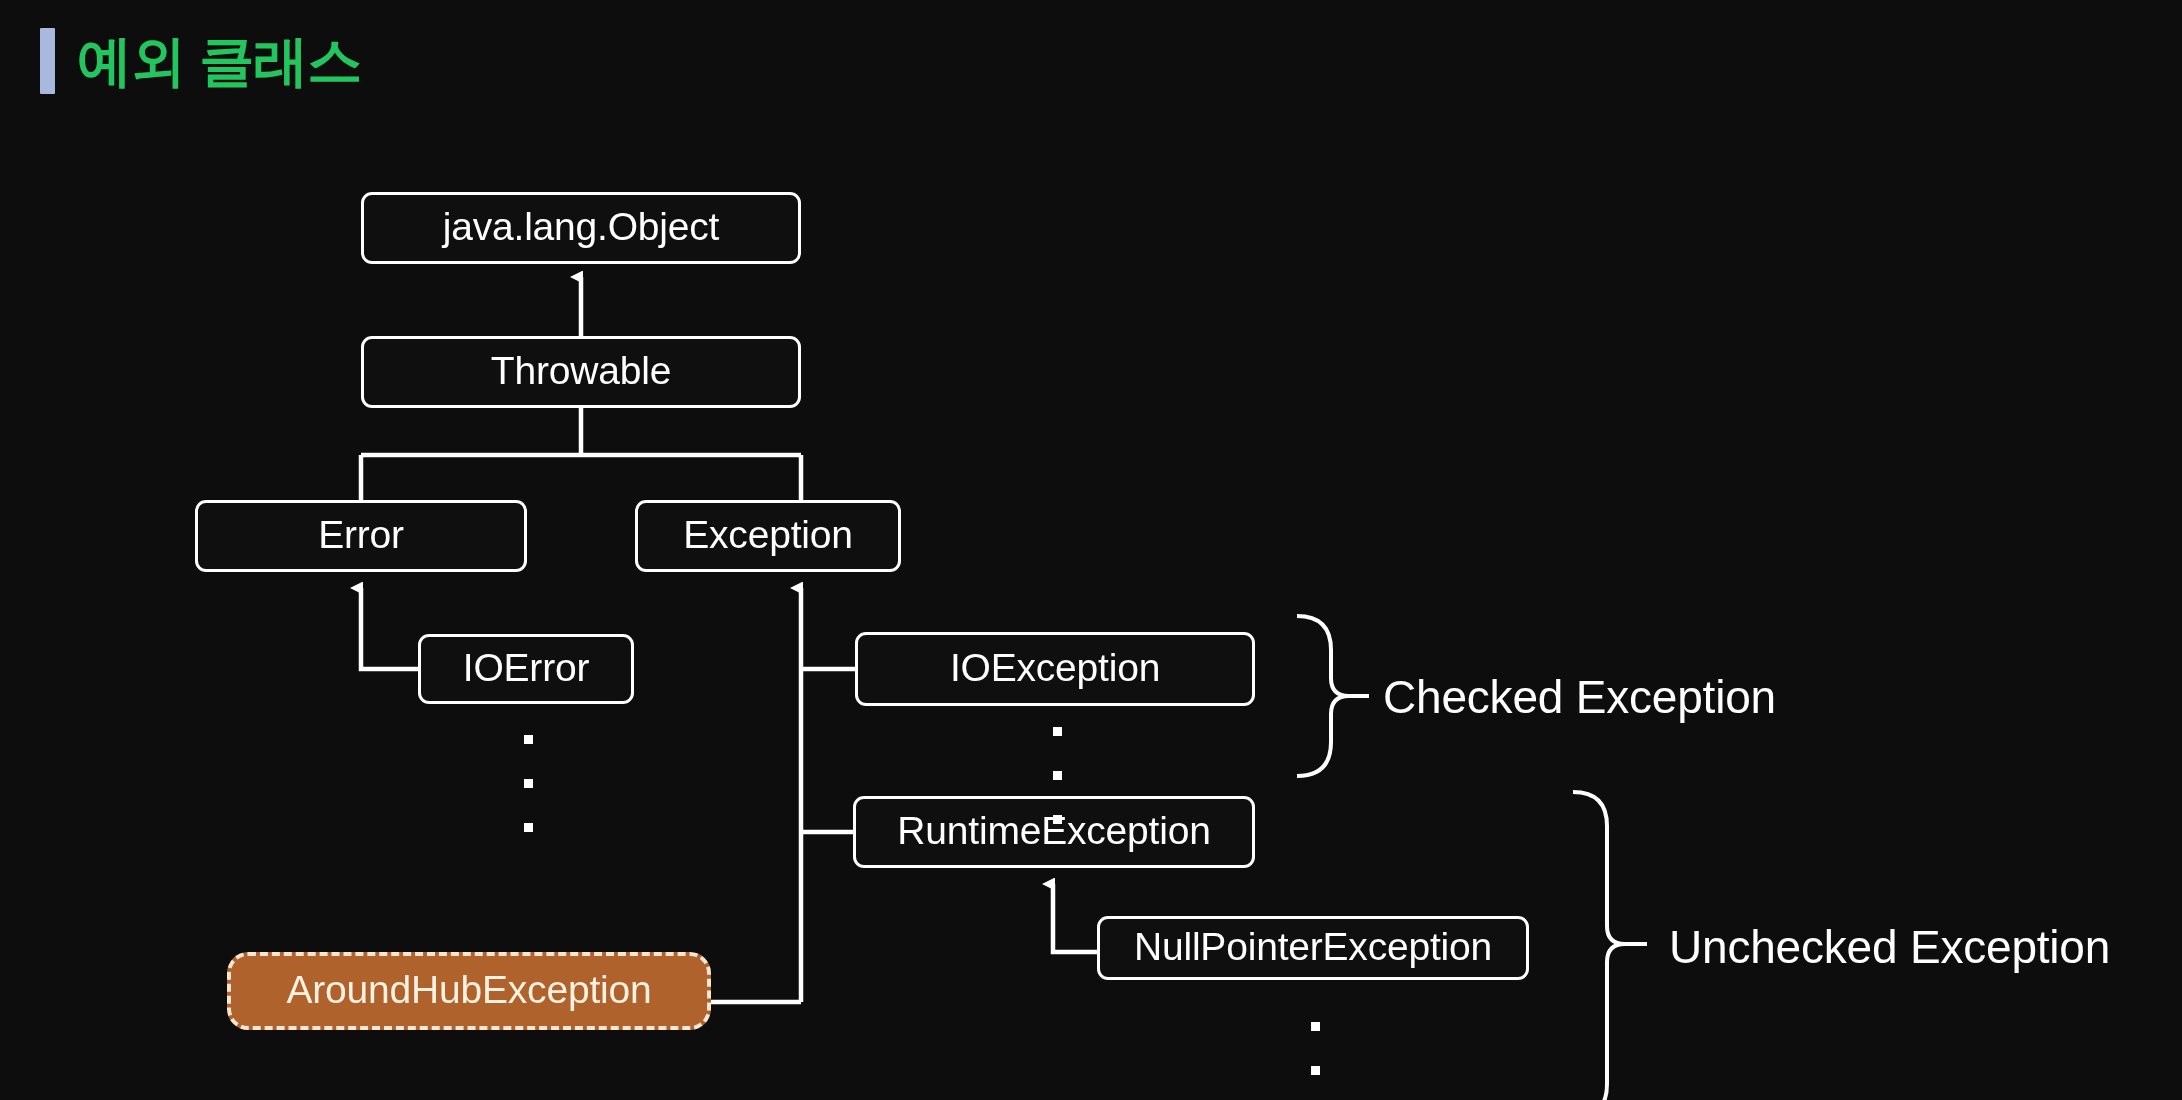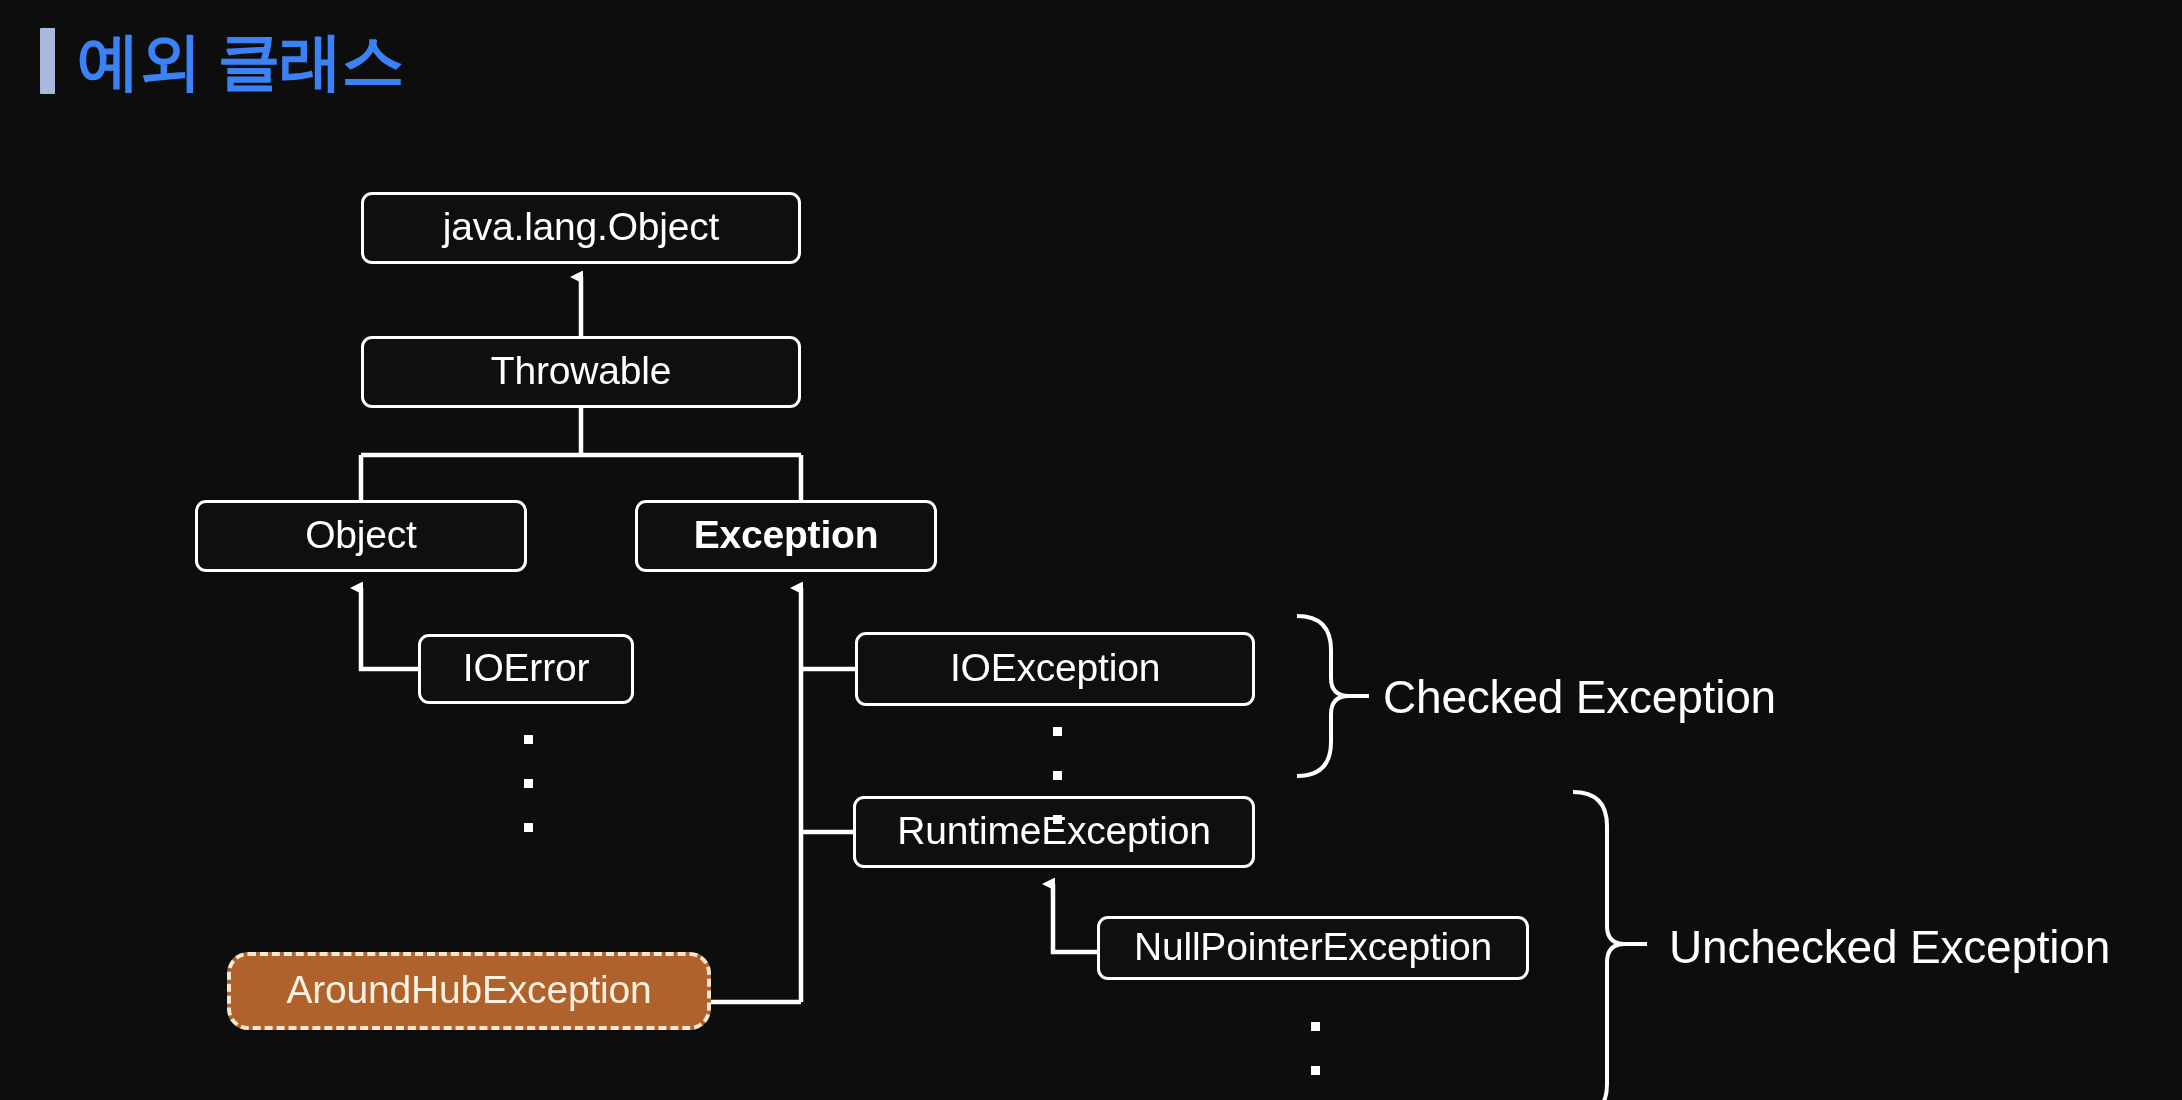--- a/index.html
+++ b/index.html
@@ -22,23 +22,23 @@
     left:40px; top:28px;
     display:flex; align-items:center; gap:22px;
   }
   .title-bar {
     width:15px; height:66px;
     background:#a9b9dd;
     border-radius:1px;
     flex:0 0 auto;
   }
   .title-text {
-    font-size:63px;
+    font-size:55px;
     font-weight:700;
-    color:#3b82f6;
+    color:#22c55e;
     letter-spacing:-1px;
     line-height:1;
     white-space:nowrap;
   }
 
   
   #diagram {
     position:absolute;
     left:5px; top:0;
     width:2182px; height:1100px;padding-left:44px;
@@ -70,21 +70,21 @@
     background:#b0622c;
     border:4px dashed #f6e6d2;
     color:#fdf1e2;
     border-radius:21px;
   }
 
   
   #n-object  { left:356px;  top:192px;  width:440px; height:72px; }
   #n-throwable { left:356px; top:336px; width:440px; height:72px;text-align:center; }
   #n-error   { left:190px;  top:500px;  width:332px; height:72px; }
-  #n-exception { left:630px; top:500px; width:302px; height:72px;font-weight:bold; }
+  #n-exception { left:630px; top:500px; width:266px; height:72px; }
   #n-ioerror { left:413px;  top:634px;  width:216px; height:70px; }
   #n-ioexception { left:850px; top:632px; width:400px; height:74px;text-align:center; }
   #n-runtimeexception { left:848px; top:796px; width:402px; height:72px; }
   #n-nullpointerexception { left:1092px; top:916px; width:432px; height:64px; }
   #n-aroundhubexception { left:222px; top:952px; width:484px; height:78px; }
 
   
   .vdots { position:absolute; display:flex; flex-direction:column; align-items:center; }
   .vdots i { display:block; width:9px; height:9px; background:#ffffff; }
   .vdots i + i { margin-top:35px; }
@@ -153,21 +153,21 @@
 
     <div class="node" id="n-object">
       <span>java.lang.Object</span>
     </div>
 
     <div class="node" id="n-throwable">
       <span>Throwable</span>
     </div>
 
     <div class="node" id="n-error">
-      <span>Object</span>
+      <span>Error</span>
     </div>
 
     <div class="node" id="n-exception">
       <span>Exception</span>
     </div>
 
     <div class="node" id="n-ioerror">
       <span>IOError</span>
     </div>
 

